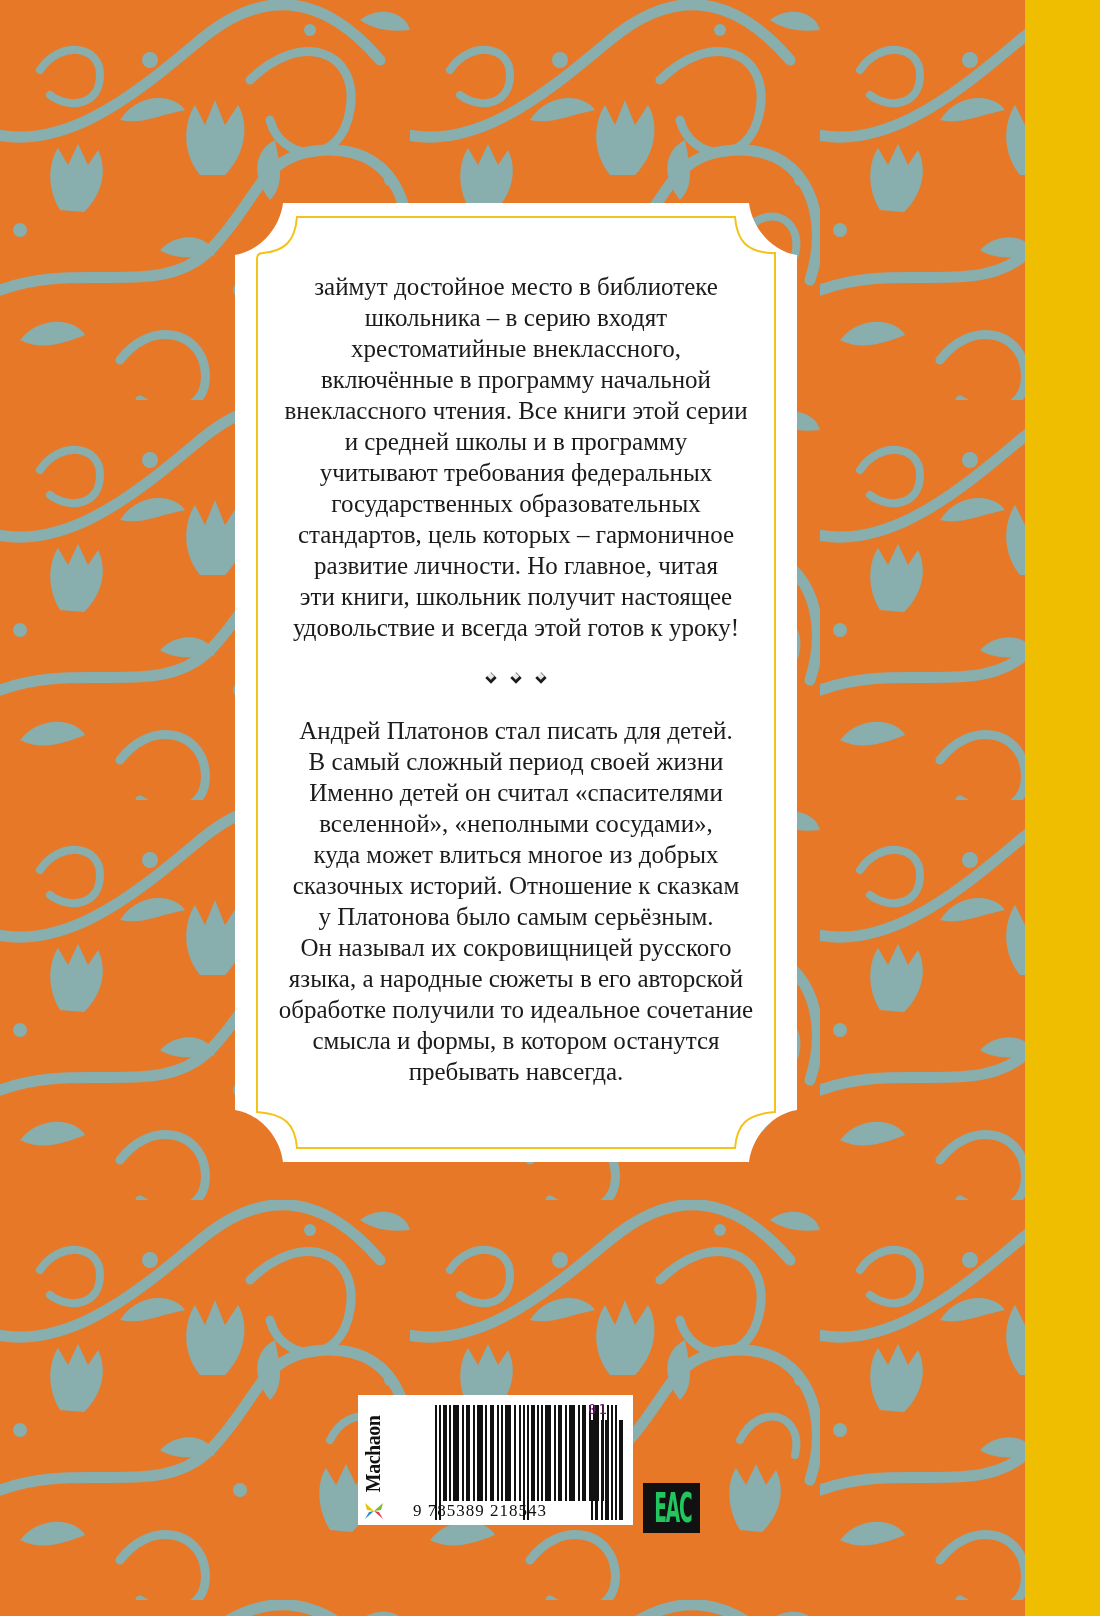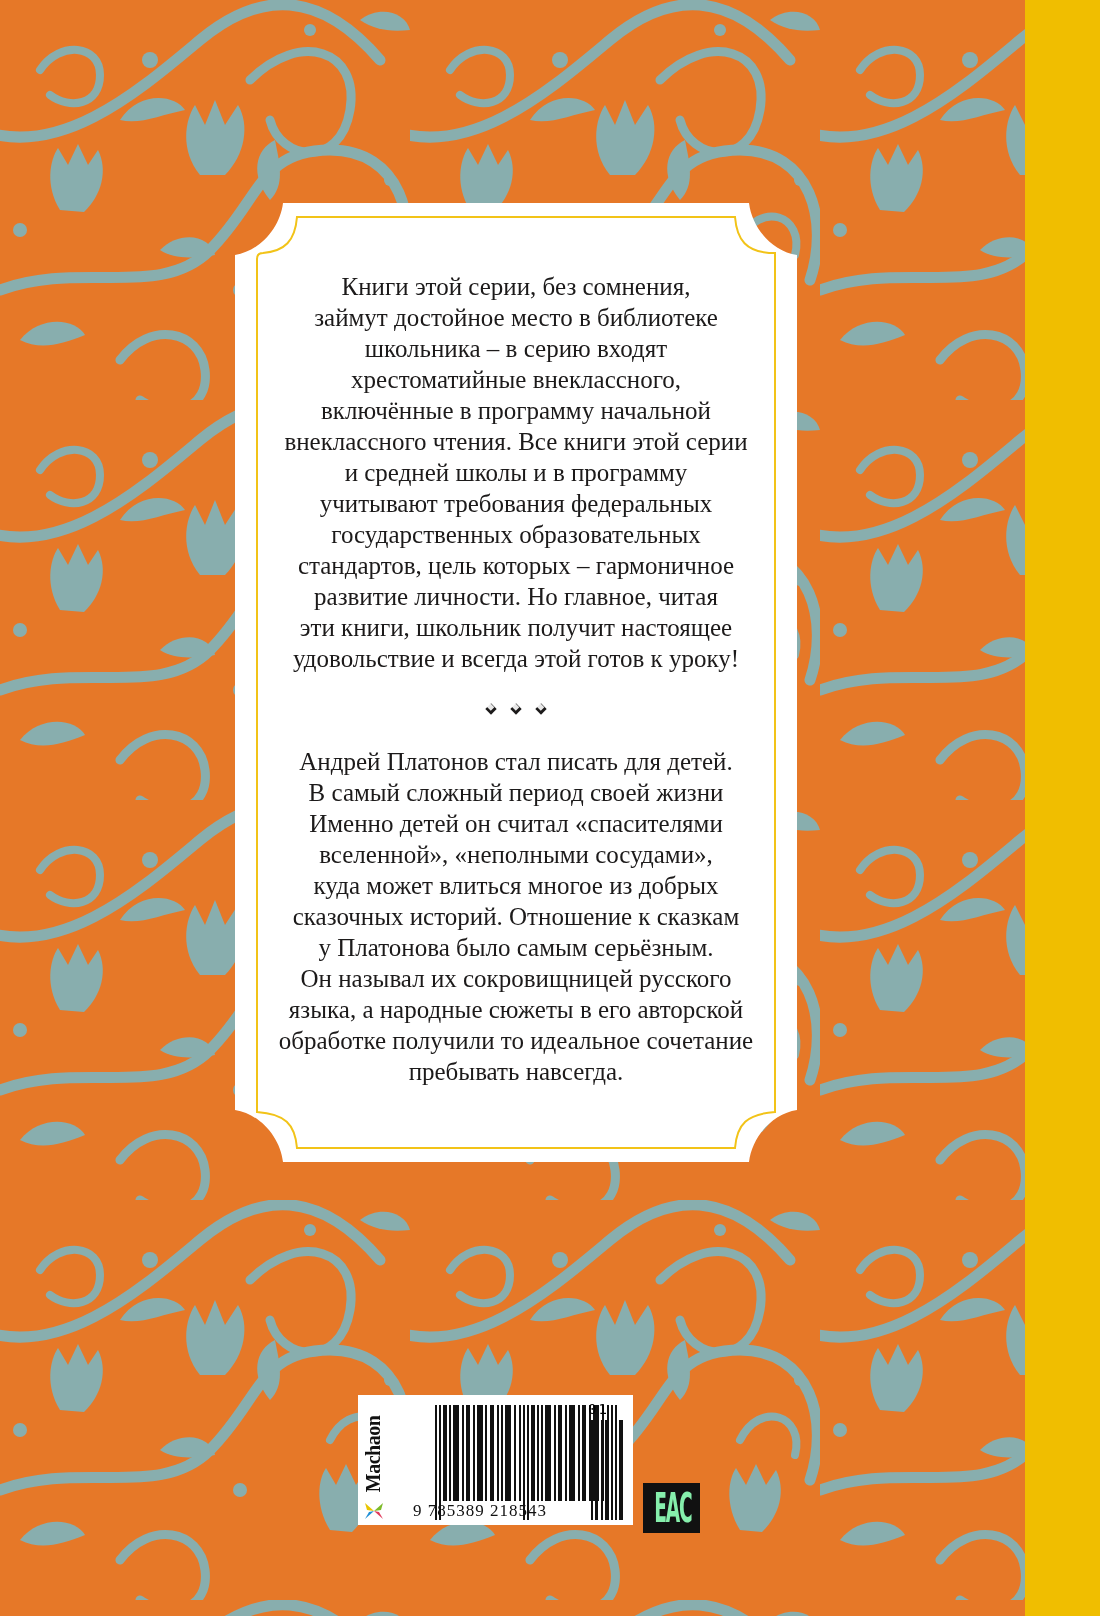--- a/index.html
+++ b/index.html
@@ -14,22 +14,22 @@
   .para span { display:block; white-space:nowrap; }
   .sep { height:58px; display:flex; align-items:center; justify-content:center; gap:14px; margin-top:6px; margin-bottom:8px; }
   .dm { display:inline-block; width:11px; height:11px; position:relative; }
   .dm::before { content:""; position:absolute; left:1px; top:1px; width:8px; height:8px; background:#1c1a1a; transform:rotate(45deg); }
   .dm::after { content:""; position:absolute; left:2px; top:0px; width:7px; height:5px; background:#fff; transform:rotate(45deg) translate(-1px,1px); opacity:0.9; }
   .barcode-box { position:absolute; left:358px; top:1395px; width:275px; height:130px; background:#fff; }
   .brand { position:absolute; left:2px; top:0; width:26px; height:130px; }
   .brand-text { position:absolute; left:-48px; top:46px; width:122px; height:26px; transform:rotate(-90deg); font-family:"Liberation Serif",serif; font-weight:bold; font-size:20px; color:#111; text-align:center; line-height:26px; letter-spacing:-0.5px; }
   .bars { position:absolute; left:77px; top:10px; }
   .isbn-digits { position:absolute; left:55px; top:106px; font-family:Liberation Serif, serif; font-size:17px; color:#111; letter-spacing:1px; white-space:pre; line-height:20px; }
-  .addon-digits { position:absolute; left:230px; top:6px; font-family:"DejaVu Sans Mono",monospace; font-size:14px; color:#000000; letter-spacing:2px; }
-  .eac { position:absolute; left:643px; top:1483px; width:57px; height:50px; background:#111; color:#86efac; font-family:"DejaVu Sans",sans-serif; font-weight:bold; font-size:30px; line-height:50px; text-align:right; letter-spacing:-2px; transform:scaleY(1); }
+  .addon-digits { position:absolute; left:230px; top:6px; font-family:"DejaVu Sans Mono",monospace; font-size:14px; color:#701a75; letter-spacing:2px; }
+  .eac { position:absolute; left:643px; top:1483px; width:57px; height:50px; background:#111; color:#22c55e; font-family:"DejaVu Sans",sans-serif; font-weight:bold; font-size:30px; line-height:50px; text-align:right; letter-spacing:-2px; transform:scaleY(1); }
   .eac span { display:inline-block; transform:scaleX(0.62) scaleY(1.35); }
 </style>
 </head>
 <body>
 
 <div class="pattern">
   <svg width="1025" height="1616" viewBox="0 0 1025 1616" xmlns="http://www.w3.org/2000/svg">
     <defs>
       <g id="tile">
 
@@ -72,21 +72,20 @@
 
     <path d="M0 60 A 60 60 0 0 0 60 0 L 0 0 Z" fill="none"></path>
     <path d="M 0 0 L 562 0 L 562 959 L 0 959 Z" fill="none"></path>
     <path d="M 0 52 C 25 48, 45 25, 48 0 L 514 0 C 517 25, 537 48, 562 52 L 562 907 C 537 911, 517 934, 514 959 L 48 959 C 45 934, 25 911, 0 907 Z" fill="#FFFFFF"></path>
 
     <path d="M 22 84 L 22 56 Q 22 50 28 50 L 28 50 C 50 48, 60 38, 62 14 L 62 14 L 500 14 C 502 38, 512 48, 534 50 L 540 50 L 540 84 M 540 84 L 540 875 M 540 875 L 540 909 C 512 911, 502 921, 500 945 L 62 945 C 60 921, 50 911, 22 909 L 22 875 M 22 875 L 22 84" fill="none" stroke="#F2C318" stroke-width="2"></path>
   </svg>
 
   <div class="card-text">
     <p class="para">
-      <span>Книги этой серии, без сомнения,</span>
       <span>займут достойное место в библиотеке</span>
       <span>школьника – в серию входят</span>
       <span>хрестоматийные внеклассного,</span>
       <span>включённые в программу начальной</span>
       <span>внеклассного чтения. Все книги этой серии</span>
       <span>и средней школы и в программу</span>
       <span>учитывают требования федеральных</span>
       <span>государственных образовательных</span>
       <span>стандартов, цель которых – гармоничное</span>
       <span>развитие личности. Но главное, читая</span>
@@ -104,20 +103,21 @@
       <span>Андрей Платонов стал писать для детей.</span>
       <span>В самый сложный период своей жизни</span>
       <span>Именно детей он считал «спасителями</span>
       <span>вселенной», «неполными сосудами»,</span>
       <span>куда может влиться многое из добрых</span>
       <span>сказочных историй. Отношение к сказкам</span>
       <span>у Платонова было самым серьёзным.</span>
       <span>Он называл их сокровищницей русского</span>
       <span>языка, а народные сюжеты в его авторской</span>
       <span>обработке получили то идеальное сочетание</span>
+      <span>смысла и формы, в котором останутся</span>
       <span>пребывать навсегда.</span>
     </p>
   </div>
 </div>
 
 <div class="barcode-box">
   <div class="brand">
     <div class="brand-text">Machaon</div>
     <svg width="22" height="20" viewBox="0 0 22 20" style="position:absolute;left:3px;top:106px;">
       <path d="M11 10 L2 2 L4 9 Z" fill="#E8C400"></path>

